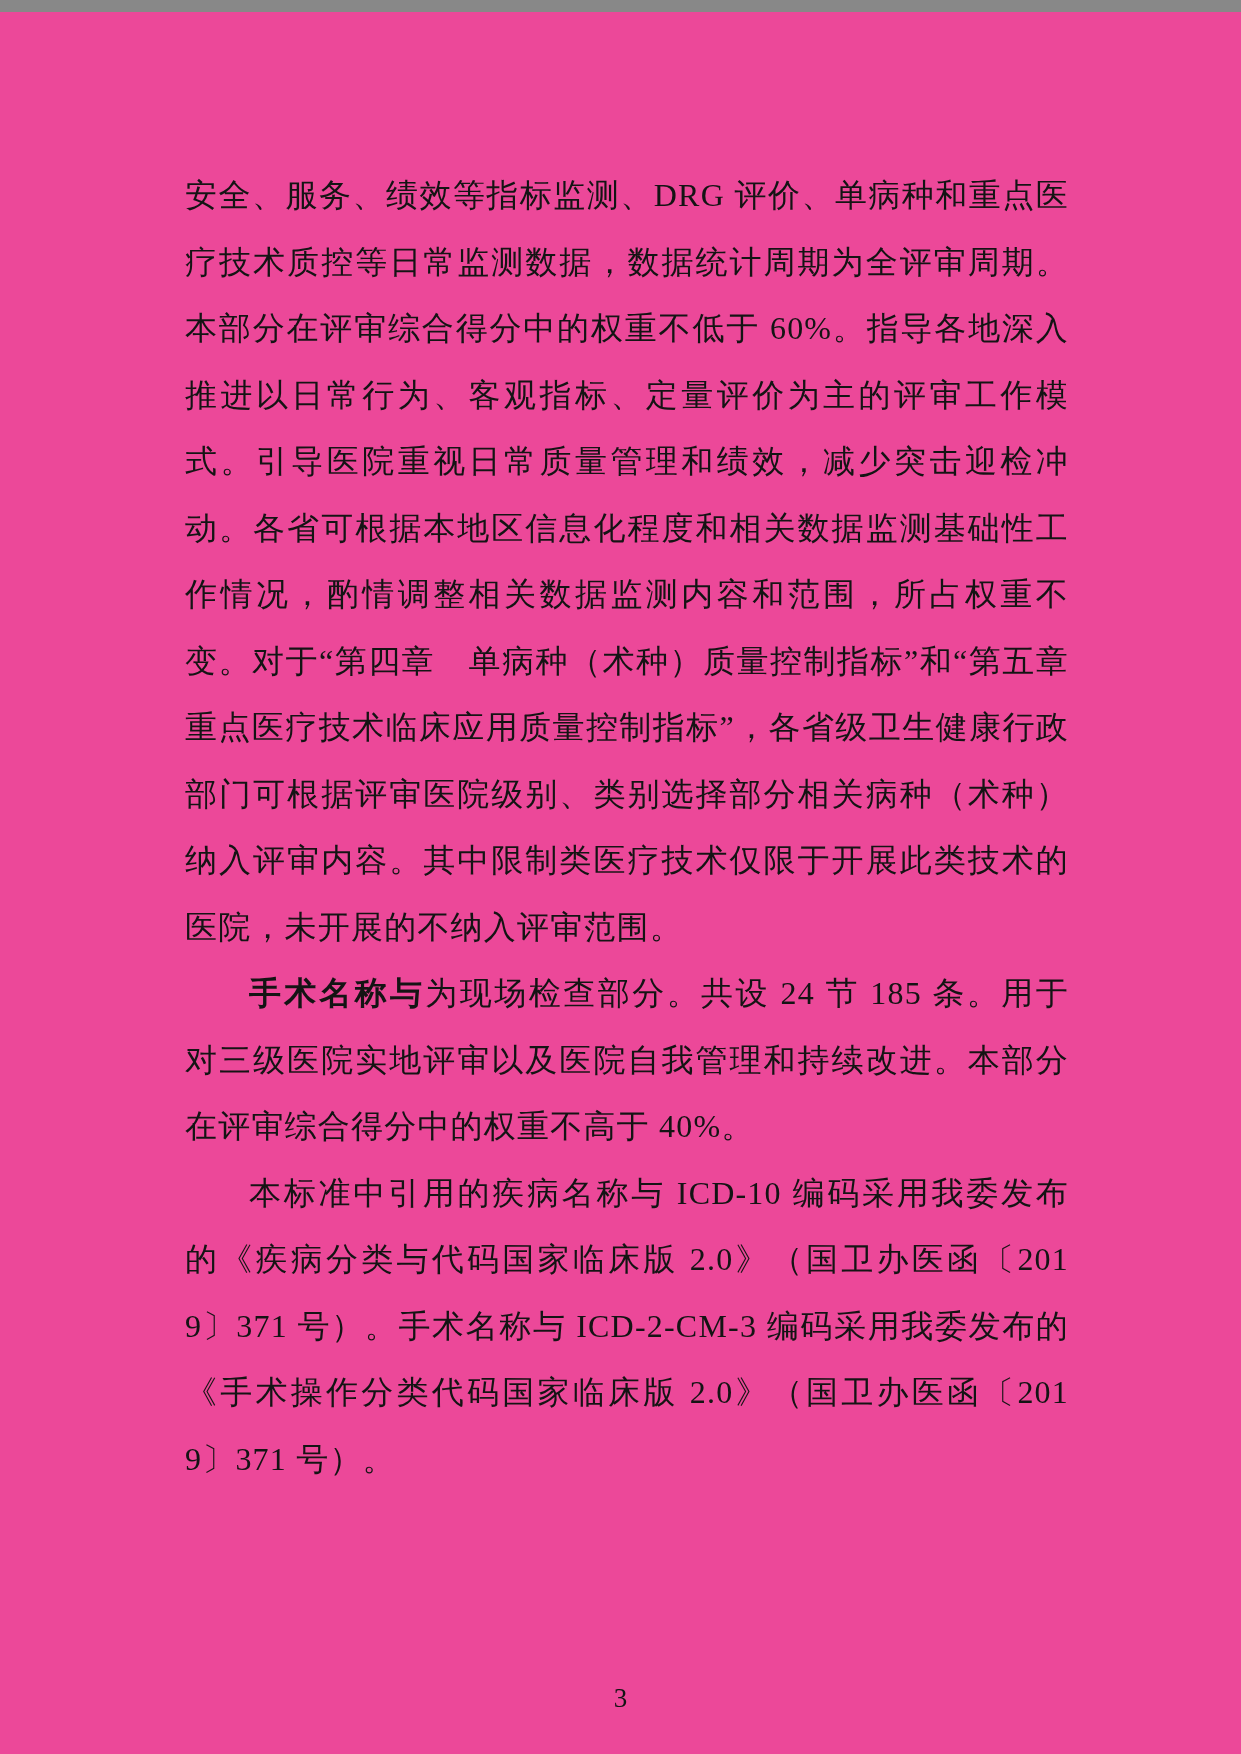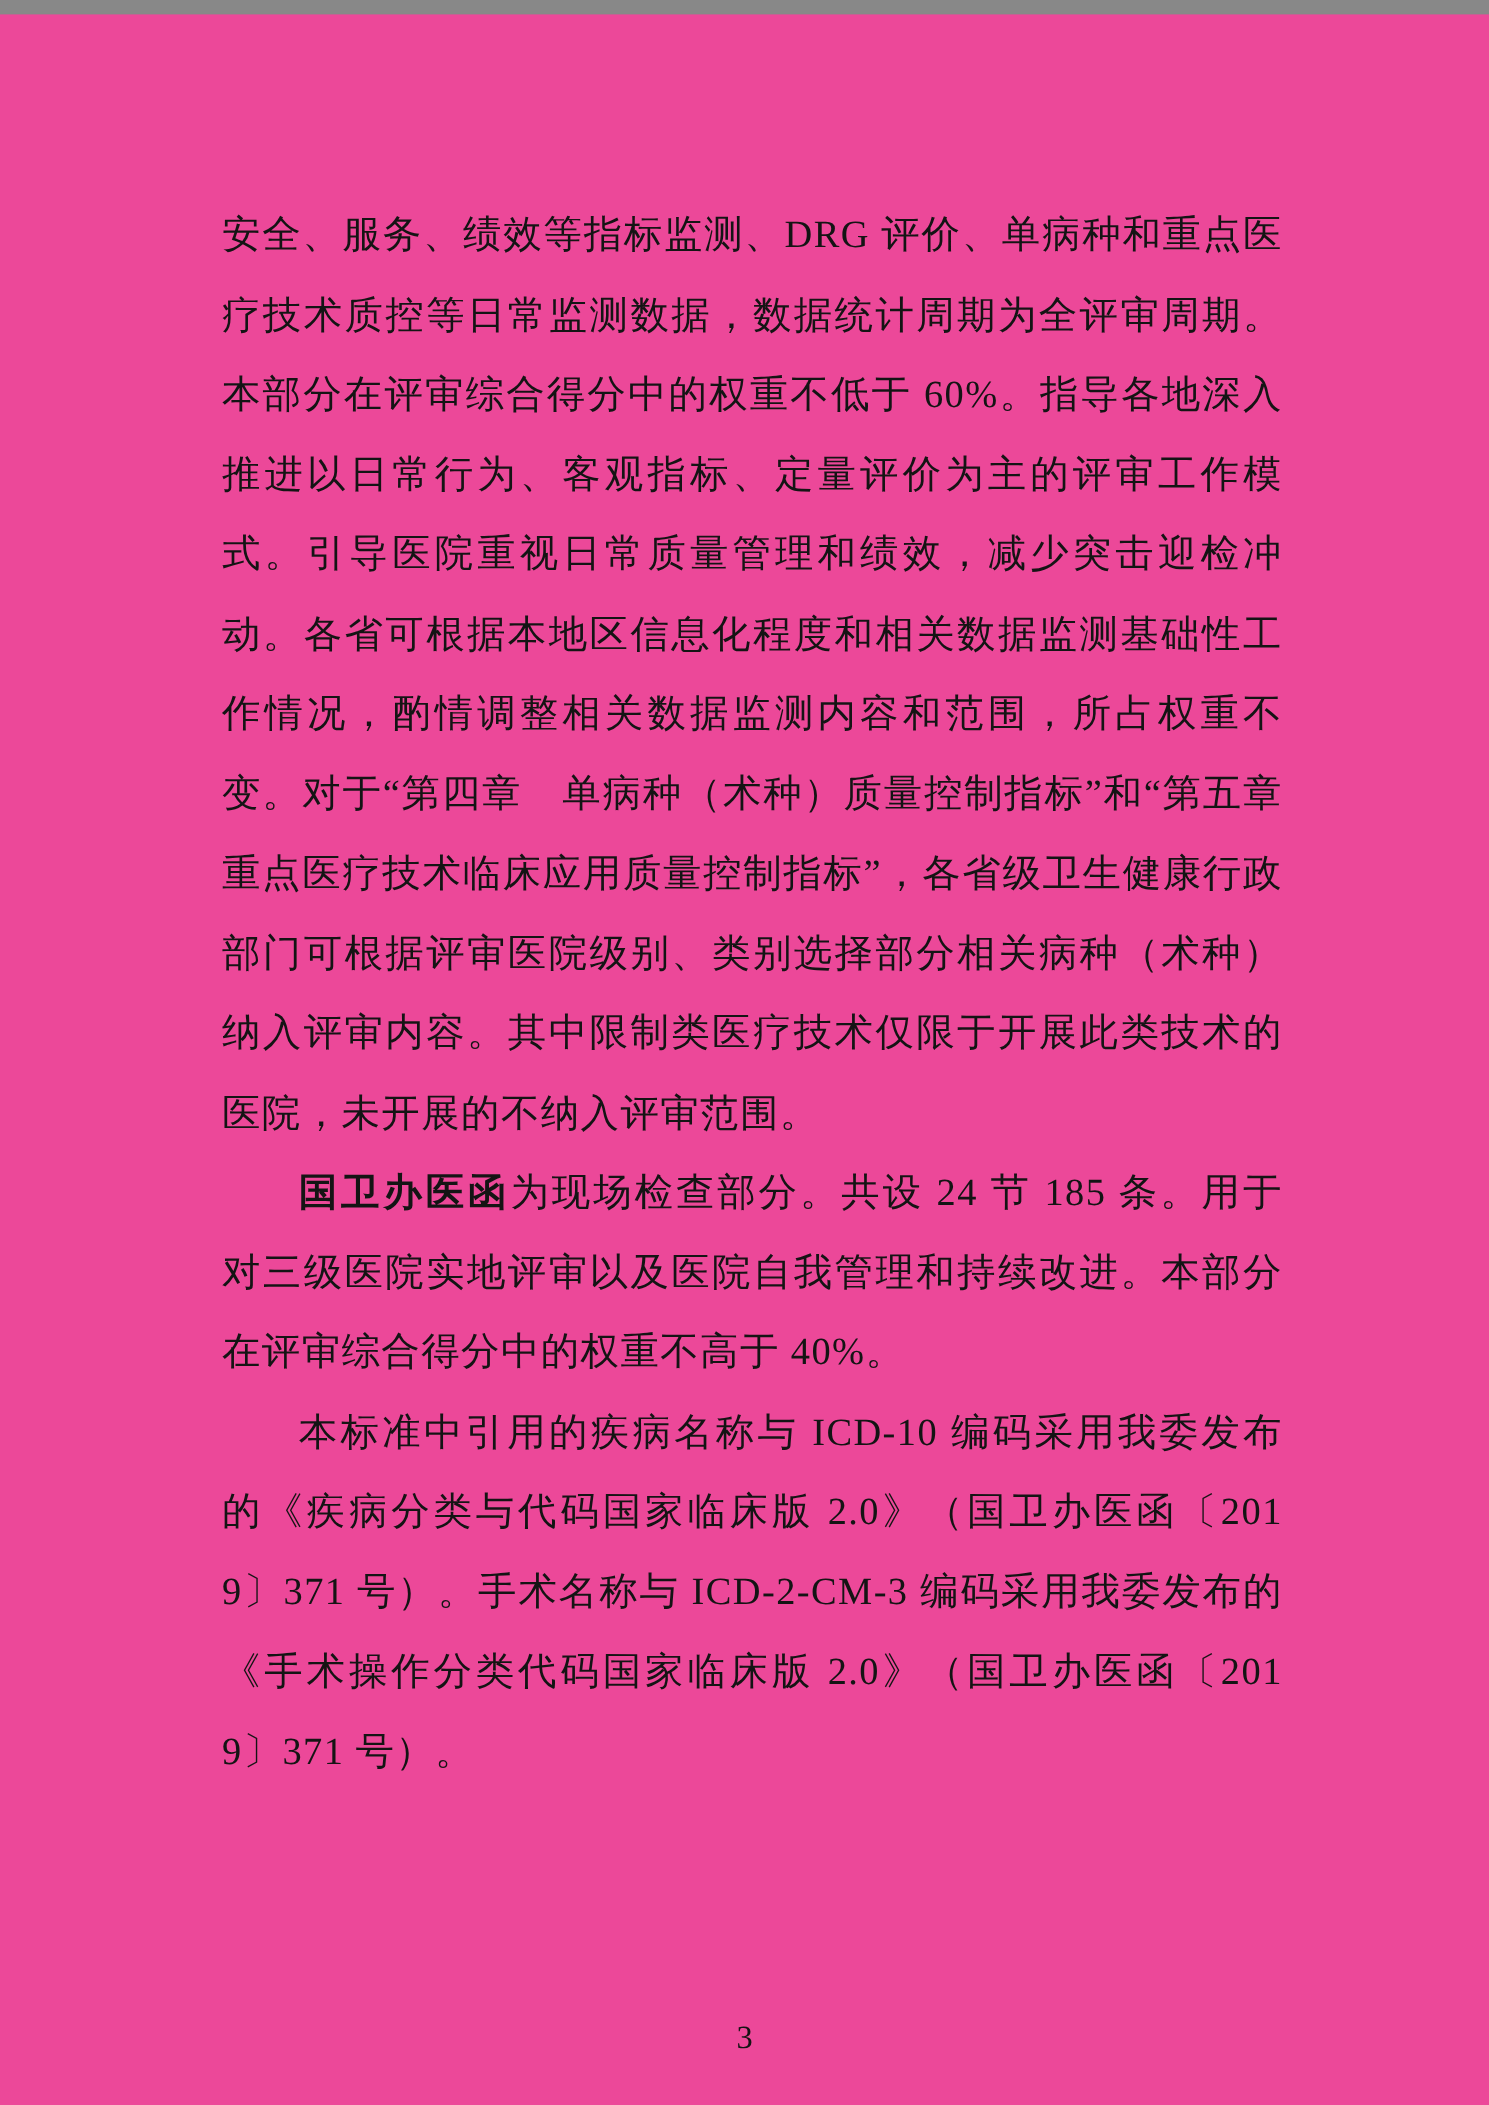--- a/index.html
+++ b/index.html
@@ -55,21 +55,21 @@
 </style>
 </head>
 <body>
 
 <div class="page">
 
   <main class="body-text">
 
     <p class="para no-indent"><span>安全、服务、绩效等指标监测、DRG 评价、单病种和重点医疗技术质控等日常监测数据，数据统计周期为全评审周期。本部分在评审综合得分中的权重不低于 60%。指导各地深入推进以日常行为、客观指标、定量评价为主的评审工作模式。引导医院重视日常质量管理和绩效，减少突击迎检冲动。各省可根据本地区信息化程度和相关数据监测基础性工作情况，酌情调整相关数据监测内容和范围，所占权重不变。对于“第四章　单病种（术种）质量控制指标”和“第五章　重点医疗技术临床应用质量控制指标”，各省级卫生健康行政部门可根据评审医院级别、类别选择部分相关病种（术种）纳入评审内容。其中限制类医疗技术仅限于开展此类技术的医院，未开展的不纳入评审范围。</span></p>
 
-    <p class="para indent"><span class="bold-heading">国卫办医函</span><span>为现场检查部分。共设 24 节 185 条。用于对三级医院实地评审以及医院自我管理和持续改进。本部分在评审综合得分中的权重不高于 40%。</span></p>
+    <p class="para indent"><span class="bold-heading">手术名称与</span><span>为现场检查部分。共设 24 节 185 条。用于对三级医院实地评审以及医院自我管理和持续改进。本部分在评审综合得分中的权重不高于 40%。</span></p>
 
     <p class="para indent"><span>本标准中引用的疾病名称与 ICD-10 编码采用我委发布的《疾病分类与代码国家临床版 2.0》（国卫办医函〔2019〕371 号）。手术名称与 ICD-2-CM-3 编码采用我委发布的《手术操作分类代码国家临床版 2.0》（国卫办医函〔2019〕371 号）。</span></p>
 
   </main>
 
   <footer class="page-footer"><span>3</span></footer>
 
 </div>
 
 </body></html>

